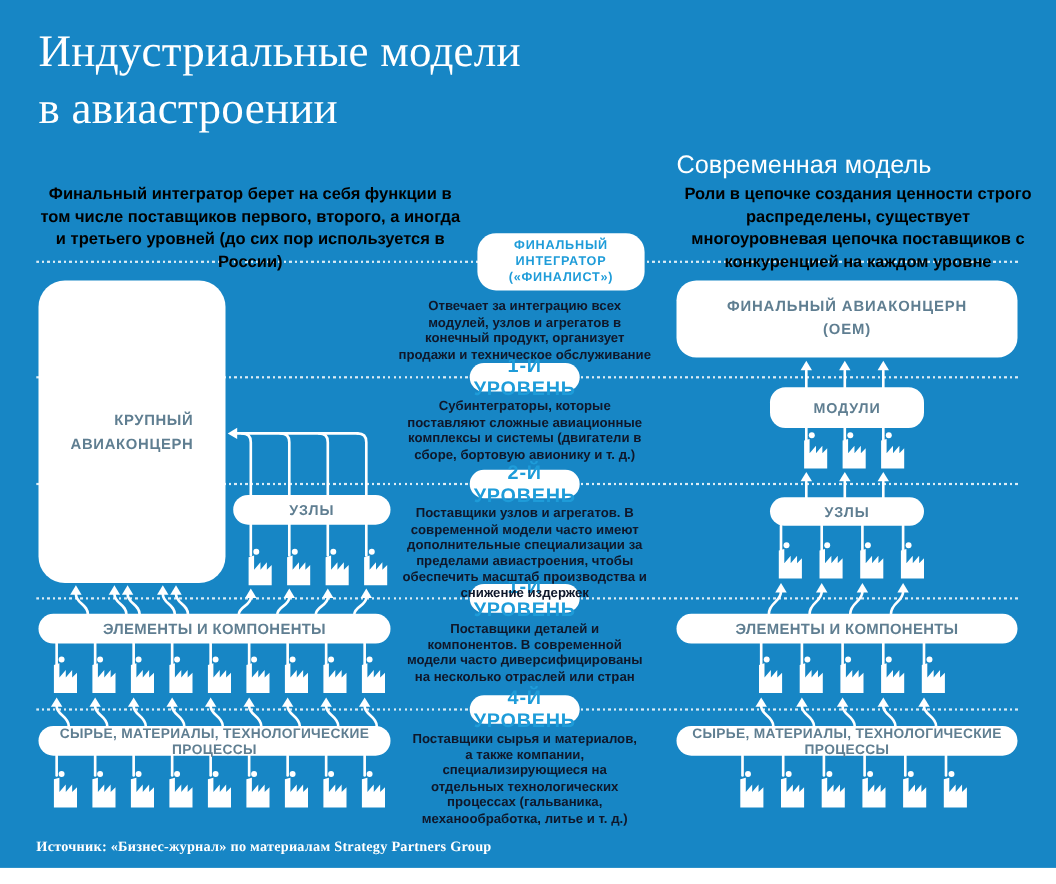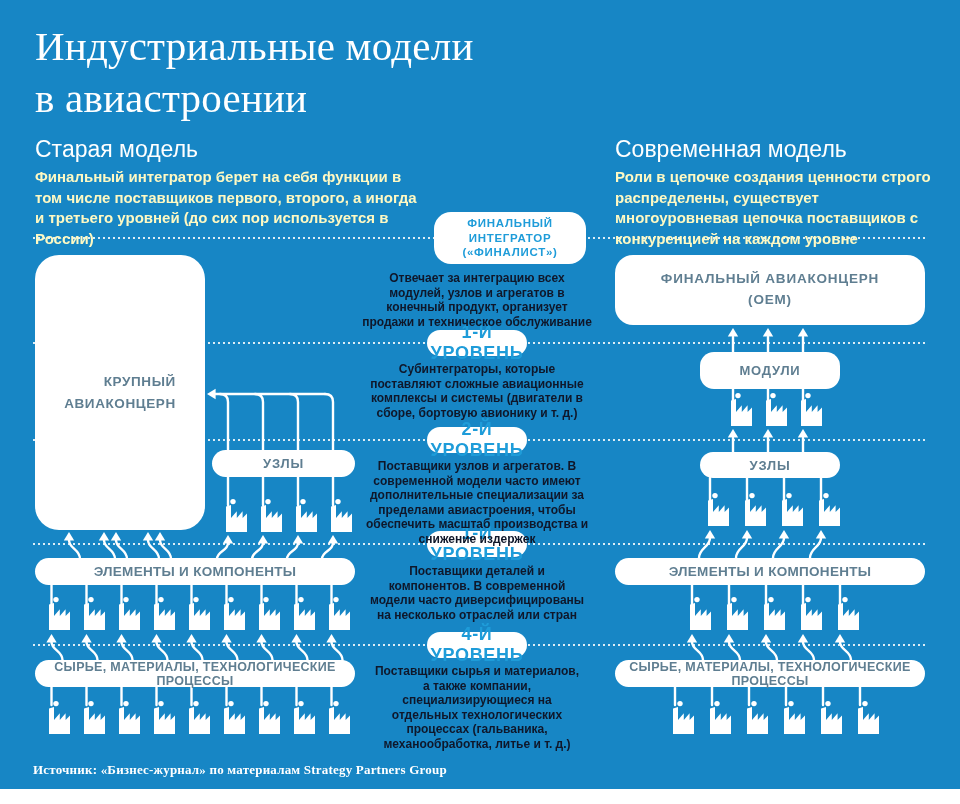--- a/index.html
+++ b/index.html
@@ -16,21 +16,21 @@
   .abs{position:absolute;}
   .title{
     left:35px;top:20px;width:600px;
     color:#fff;font-size:41px;line-height:1.28;font-weight:400;
     white-space:pre-line;letter-spacing:.2px;z-index:5;font-family:Liberation Serif, serif;
   }
   .colhead{
     color:#fff;font-size:23px;font-weight:400;top:136px;z-index:5;
   }
   .coldesc{
-    color:#fef9c3;font-size:15px;font-weight:700;line-height:1.38;top:167px;z-index:5;
+    color:#000000;font-size:15px;font-weight:700;line-height:1.38;top:167px;z-index:5;text-align:center;
   }
   .dotted{
     left:33px;width:894px;height:2px;z-index:1;
     background-image:repeating-linear-gradient(90deg,rgba(255,255,255,.85) 0 2px,transparent 2px 5px);
   }
   #connectors{left:0;top:0;z-index:2;}
   .factory{z-index:3;width:26px;height:36px;}
   .whitebox{
     background:#fff;z-index:4;display:flex;align-items:center;justify-content:center;
     text-align:center;color:var(--boxlabel);font-weight:700;
@@ -348,21 +348,20 @@
           <path d="M4 34 L4 8.5 L9 7 L9 20 L14.8 13.2 L14.8 20 L20.6 13.2 L20.6 20 L25 15.6 L25 34 Z" fill="#fff"></path>
         </svg></div>
       <div class="abs factory" style="left: 853.5px; top: 700px;"><svg viewBox="0 0 26 36" width="26" height="36">
           <circle cx="11" cy="3.6" r="2.7" fill="#fff"></circle>
           <path d="M4 34 L4 8.5 L9 7 L9 20 L14.8 13.2 L14.8 20 L20.6 13.2 L20.6 20 L25 15.6 L25 34 Z" fill="#fff"></path>
         </svg></div>
     </div>
 
   <div class="abs title">Индустриальные модели
 в авиастроении</div>
-  <div class="abs colhead" style="left:35px">Старая модель</div>
   <div class="abs coldesc" style="left:35px;width:385px">Финальный интегратор берет на себя функции в том числе поставщиков первого, второго, а иногда и третьего уровней (до сих пор используется в России)</div>
   <div class="abs coldesc" style="left:615px;width:330px">Роли в цепочке создания ценности строго распределены, существует многоуровневая цепочка поставщиков с конкуренцией на каждом уровне</div>
   <div class="abs colhead" style="left:615px">Современная модель</div>
 
   <div class="abs whitebox bigbox-left">КРУПНЫЙ
 АВИАКОНЦЕРН</div>
   <div class="abs whitebox pill pill-uzly-left">УЗЛЫ</div>
   <div class="abs whitebox bar bar-elem-left">ЭЛЕМЕНТЫ И КОМПОНЕНТЫ</div>
   <div class="abs whitebox bar bar-raw-left">СЫРЬЕ, МАТЕРИАЛЫ, ТЕХНОЛОГИЧЕСКИЕ ПРОЦЕССЫ</div>
 

